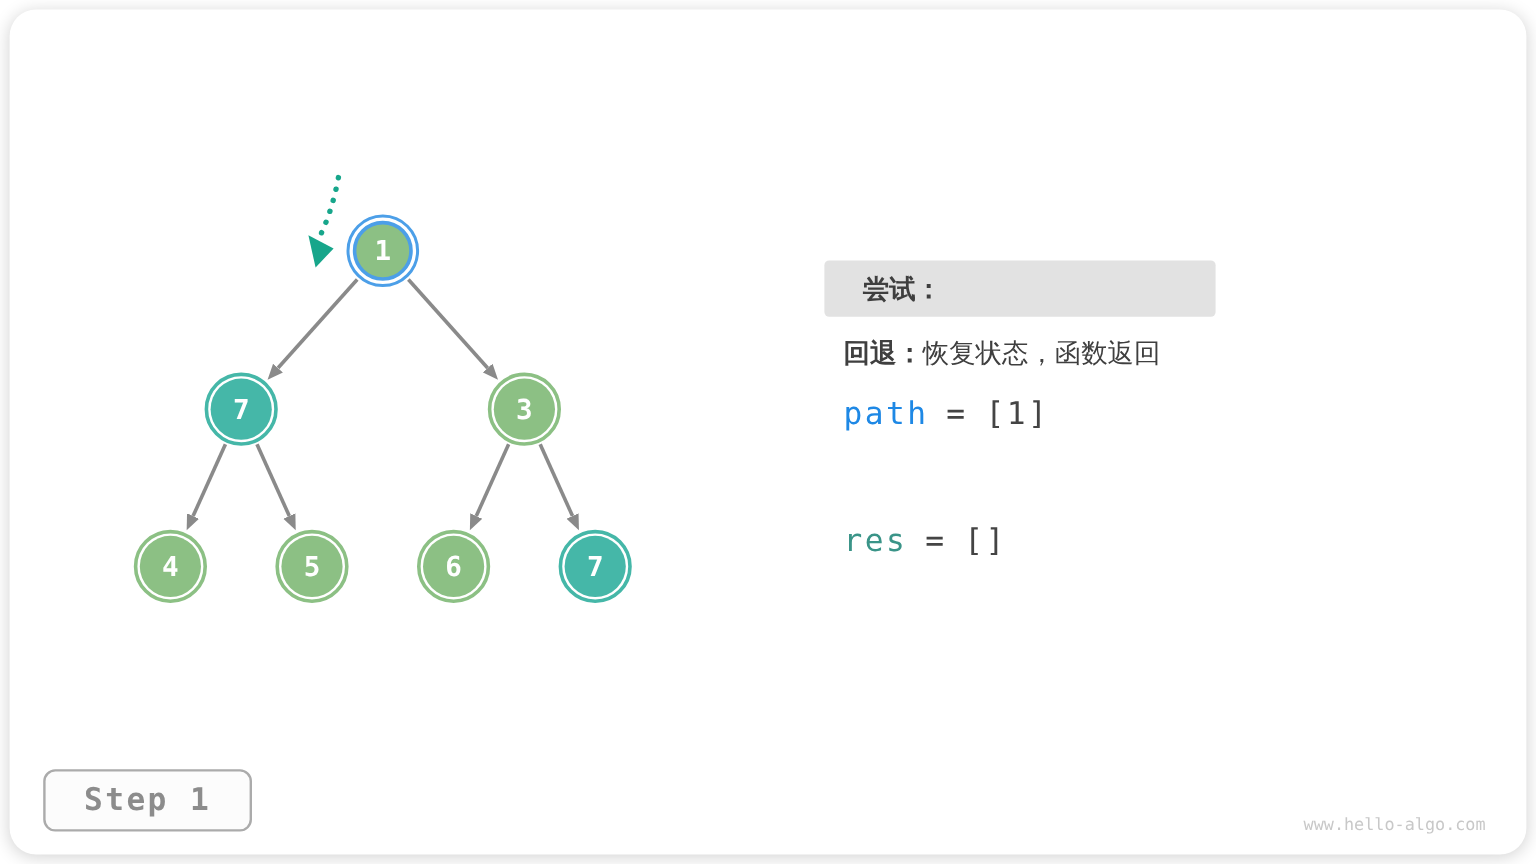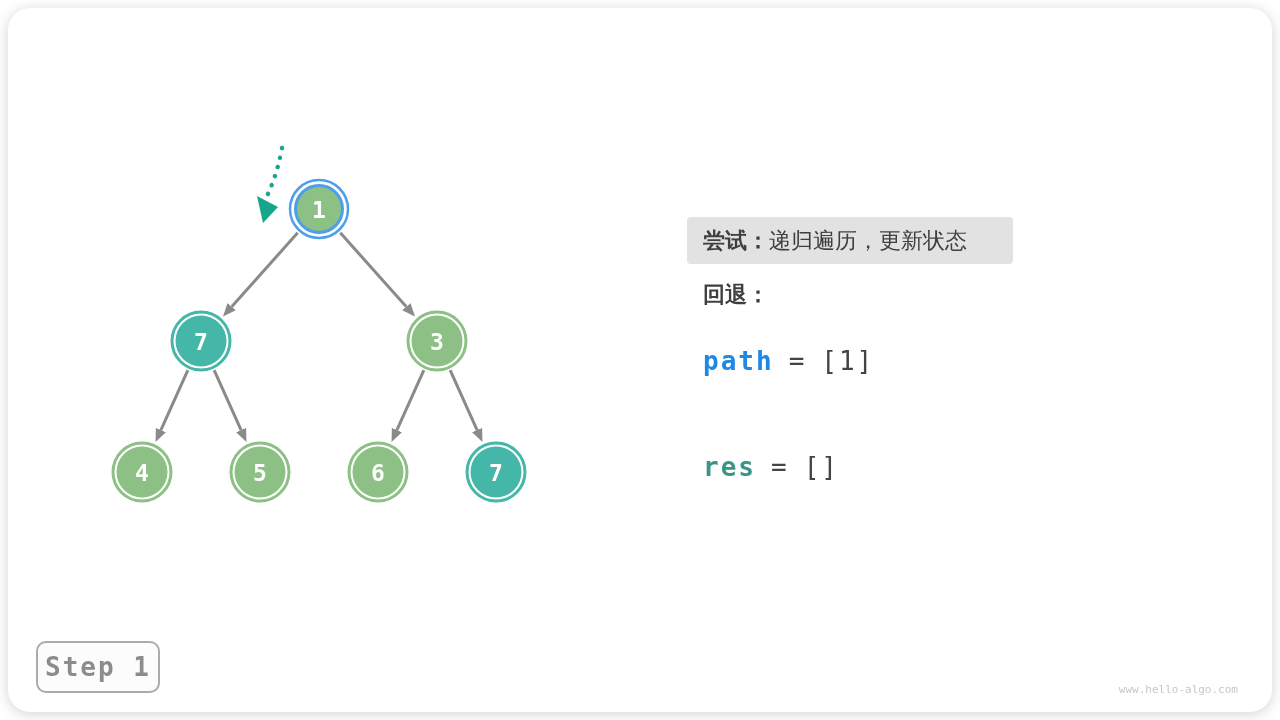--- a/index.html
+++ b/index.html
@@ -17,39 +17,39 @@
   .dotted-arrow{fill:none;stroke:var(--arrow-teal,#17A68B);stroke-width:4.5;
     stroke-linecap:round;stroke-dasharray:0.1 9.5;}
   .arrowhead{fill:var(--arrow-teal,#17A68B);}
   .tree-edge{stroke:var(--edge-gray,#8A8A8A);stroke-width:3;}
   #arrow path{fill:var(--edge-gray,#8A8A8A);}
   .node-label{font-family:"DejaVu Sans Mono","Liberation Mono",monospace;
     font-weight:bold;font-size:23px;fill:#fff;text-anchor:middle;dominant-baseline:central;}
   .caption{position:absolute;display:flex;align-items:center;color:var(--text-dark,#3F3F3F);
     font-size:22px;line-height:1;white-space:nowrap;}
   .try-line{left:687px;top:217px;width:326px;height:47px;background:var(--highlight-bg,#E2E2E2);
-    border-radius:4px;padding-left:16px;}
+    border-radius:4px;padding-left:32px;}
   .back-line{left:703px;top:281px;height:28px;align-items:center;}
   .cjk-bold{font-weight:bold;}
   .code-line{position:absolute;display:flex;align-items:baseline;gap:15px;
     font-family:"DejaVu Sans Mono","Liberation Mono",monospace;font-size:26px;
     letter-spacing:2px;color:#444;white-space:nowrap;}
   .path-line{left:703px;top:330px;}
   .res-line{left:703px;top:436px;}
-  .var{font-weight:bold;margin-top:16px;}
+  .var{font-weight:normal;}
   .var.path{color:var(--path-blue,#1E88E5);}
   .var.res{color:var(--res-teal,#3A9488);}
   .op,.val{font-weight:500;}
-  .step-box{position:absolute;left:36px;top:641px;width:124px;height:52px;
+  .step-box{position:absolute;left:36px;top:641px;width:174px;height:52px;
     border:2px solid var(--step-border,#ABABAB);border-radius:10px;background:#FCFCFC;
     display:flex;align-items:center;justify-content:center;
     font-family:"DejaVu Sans Mono","Liberation Mono",monospace;font-weight:bold;
     font-size:26px;letter-spacing:2px;color:var(--step-gray,#8C8C8C);}
   .watermark{position:absolute;right:42px;bottom:24px;
-    font-family:"DejaVu Sans Mono","Liberation Mono",monospace;font-size:11px;
+    font-family:"DejaVu Sans Mono","Liberation Mono",monospace;font-size:14px;
     color:var(--watermark-gray,#C8C8C8);}
 </style>
 </head>
 <body>
 
 <div class="card"></div>
 
 <svg class="tree-layer" viewBox="0 0 1280 720">
   <defs>
     <marker id="arrow" markerUnits="userSpaceOnUse" viewBox="0 -6 14 12" refX="0" refY="0" markerWidth="14" markerHeight="12" orient="auto">
@@ -100,25 +100,25 @@
       <g>
         <circle cx="496" cy="472" r="29" fill="none" stroke="#45B7A8" stroke-width="3"></circle>
         <circle cx="496" cy="472" r="25.5" fill="#45B7A8"></circle>
         <text x="496" y="473" class="node-label">7</text>
       </g>
     </g>
 </svg>
 
 <div class="caption try-line">
   <span class="cjk-bold">尝试：</span>
-    <span>递归遍历，更新状态</span>
 </div>
 
 <div class="caption back-line">
   <span class="cjk-bold">回退：</span>
+    <span>恢复状态，函数返回</span>
 </div>
 
 <div class="code-line path-line">
   <span class="var path">path</span>
   <span class="op">=</span>
   <span class="val">[1]</span>
 </div>
 
 <div class="code-line res-line">
   <span class="var res">res</span>

